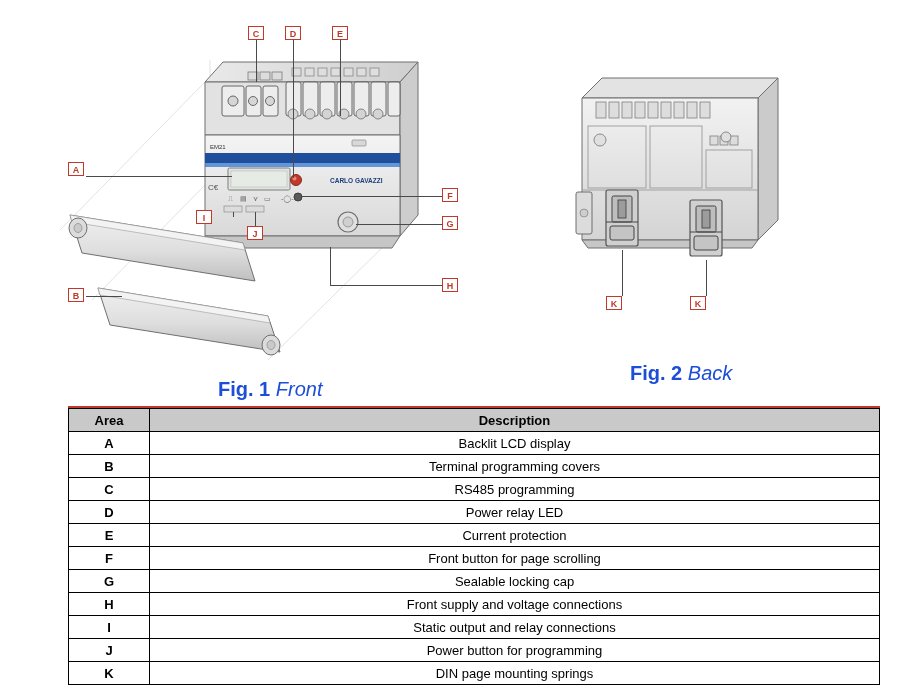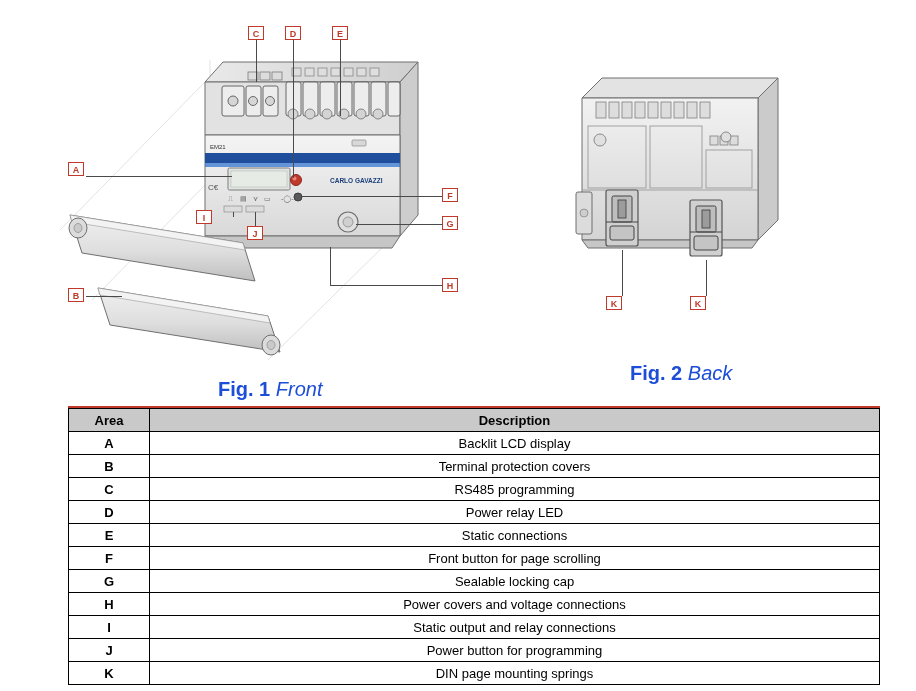--- a/index.html
+++ b/index.html
@@ -356,45 +356,45 @@
           <th>Description</th>
         </tr>
       </thead>
       <tbody>
         <tr>
           <td class="area">A</td>
           <td class="desc">Backlit LCD display</td>
         </tr>
         <tr>
           <td class="area">B</td>
-          <td class="desc">Terminal protection covers</td>
+          <td class="desc">Terminal programming covers</td>
         </tr>
         <tr>
           <td class="area">C</td>
           <td class="desc">RS485 programming</td>
         </tr>
         <tr>
           <td class="area">D</td>
           <td class="desc">Power relay LED</td>
         </tr>
         <tr>
           <td class="area">E</td>
-          <td class="desc">Static connections</td>
+          <td class="desc">Current protection</td>
         </tr>
         <tr>
           <td class="area">F</td>
           <td class="desc">Front button for page scrolling</td>
         </tr>
         <tr>
           <td class="area">G</td>
           <td class="desc">Sealable locking cap</td>
         </tr>
         <tr>
           <td class="area">H</td>
-          <td class="desc">Power covers and voltage connections</td>
+          <td class="desc">Front supply and voltage connections</td>
         </tr>
         <tr>
           <td class="area">I</td>
           <td class="desc">Static output and relay connections</td>
         </tr>
         <tr>
           <td class="area">J</td>
           <td class="desc">Power button for programming</td>
         </tr>
         <tr>

